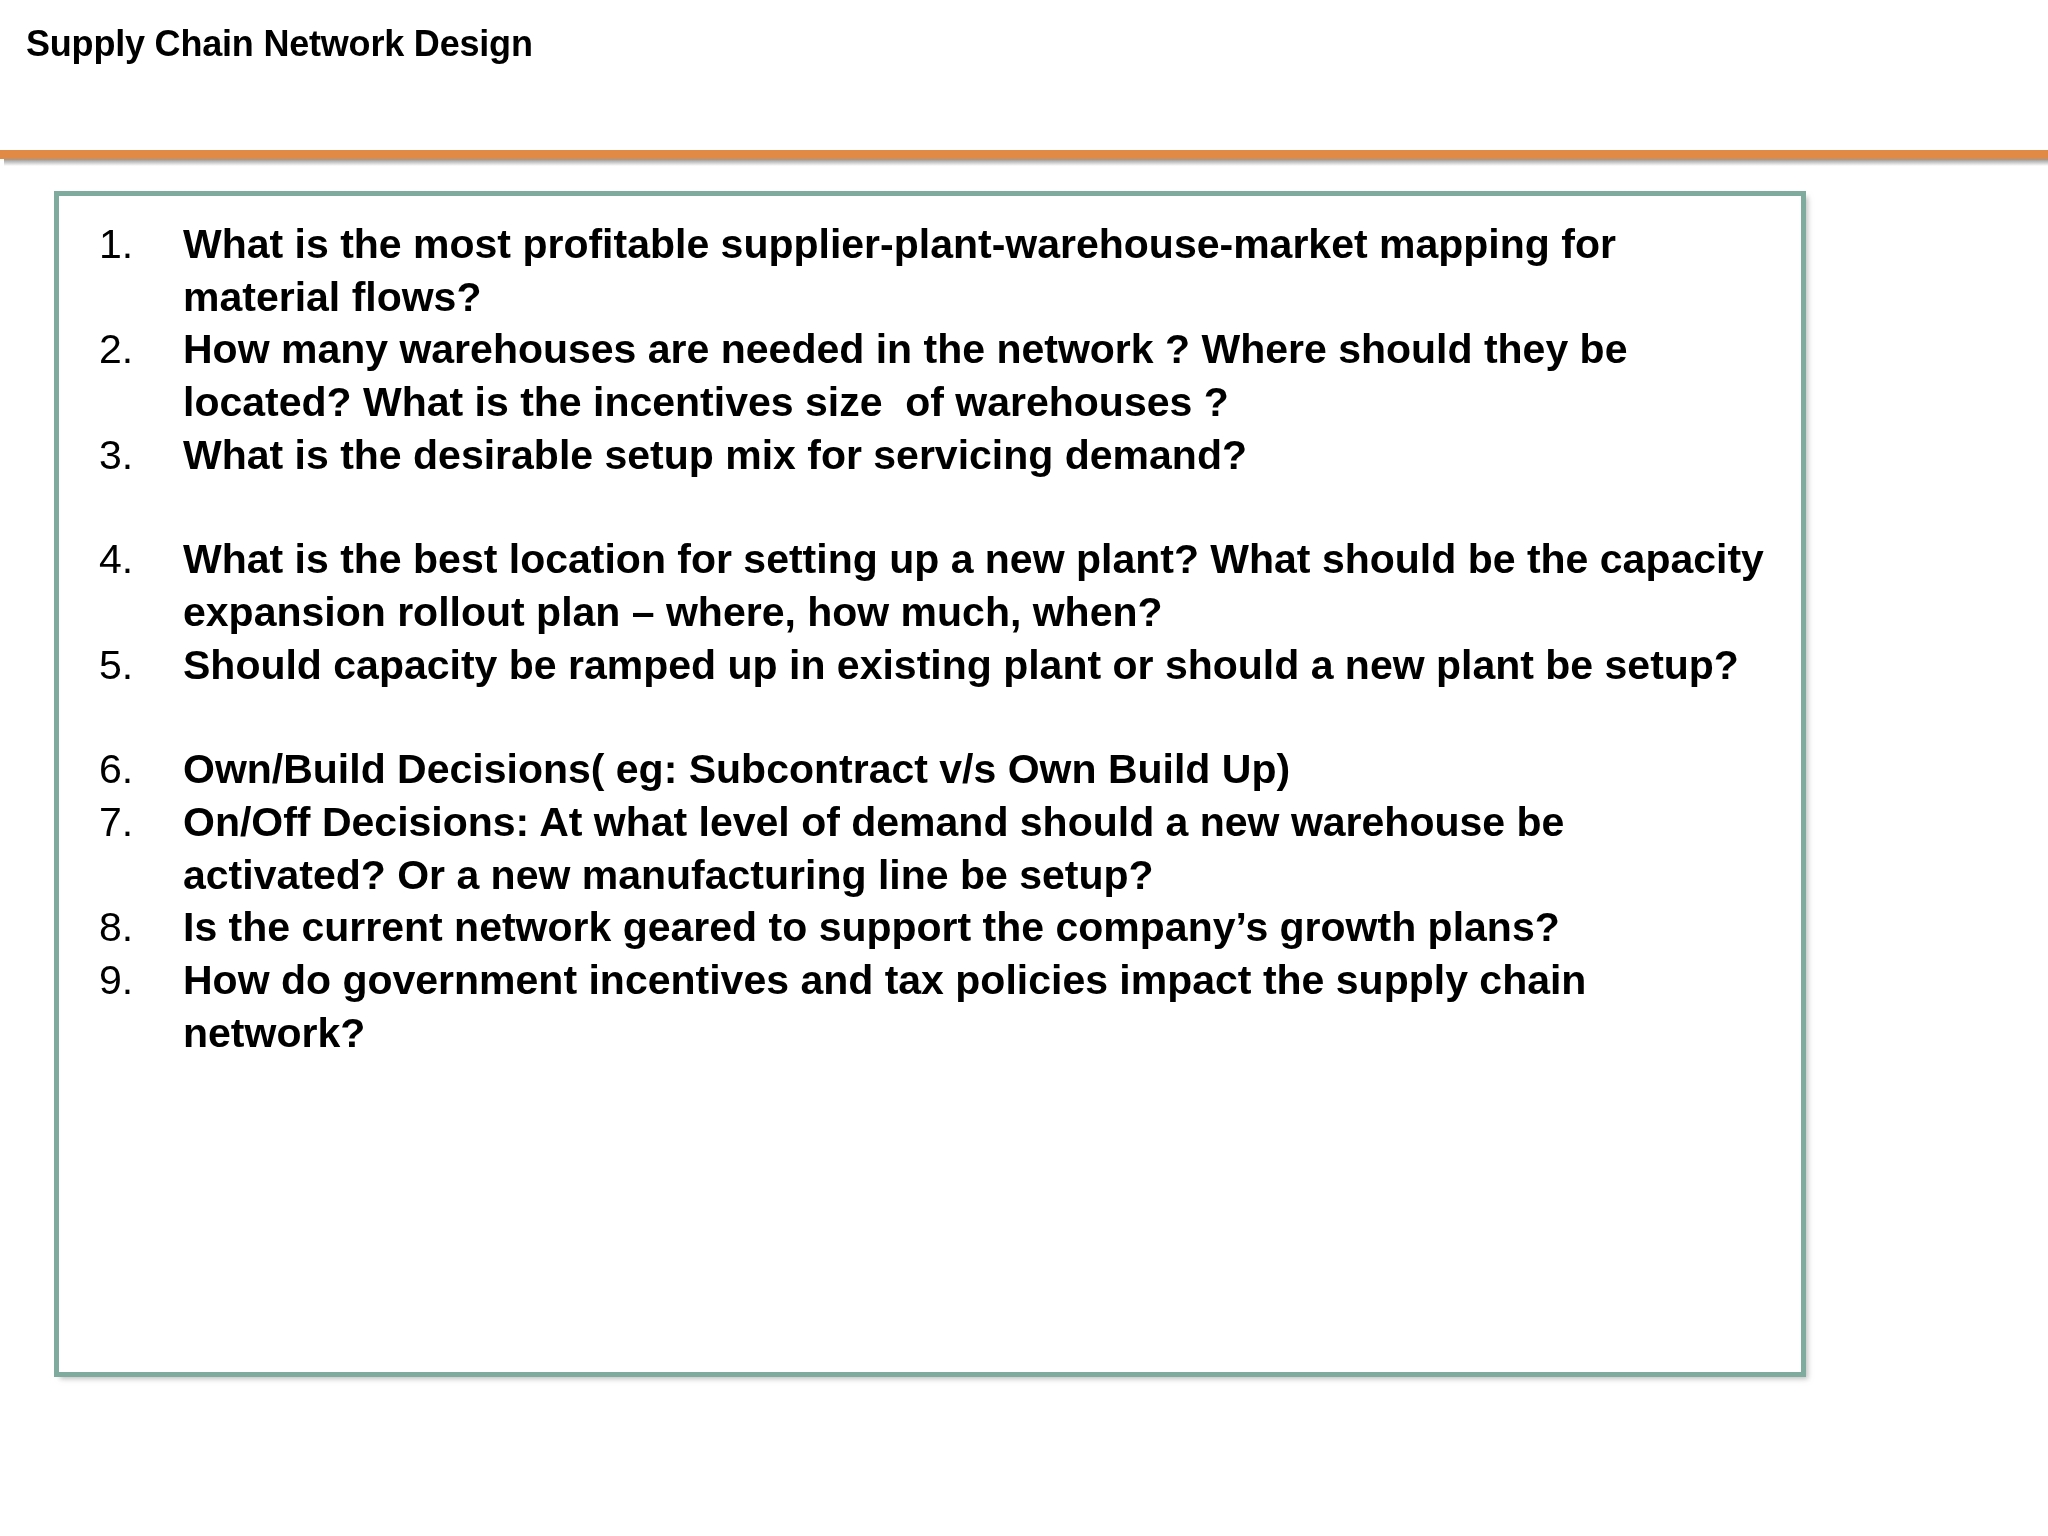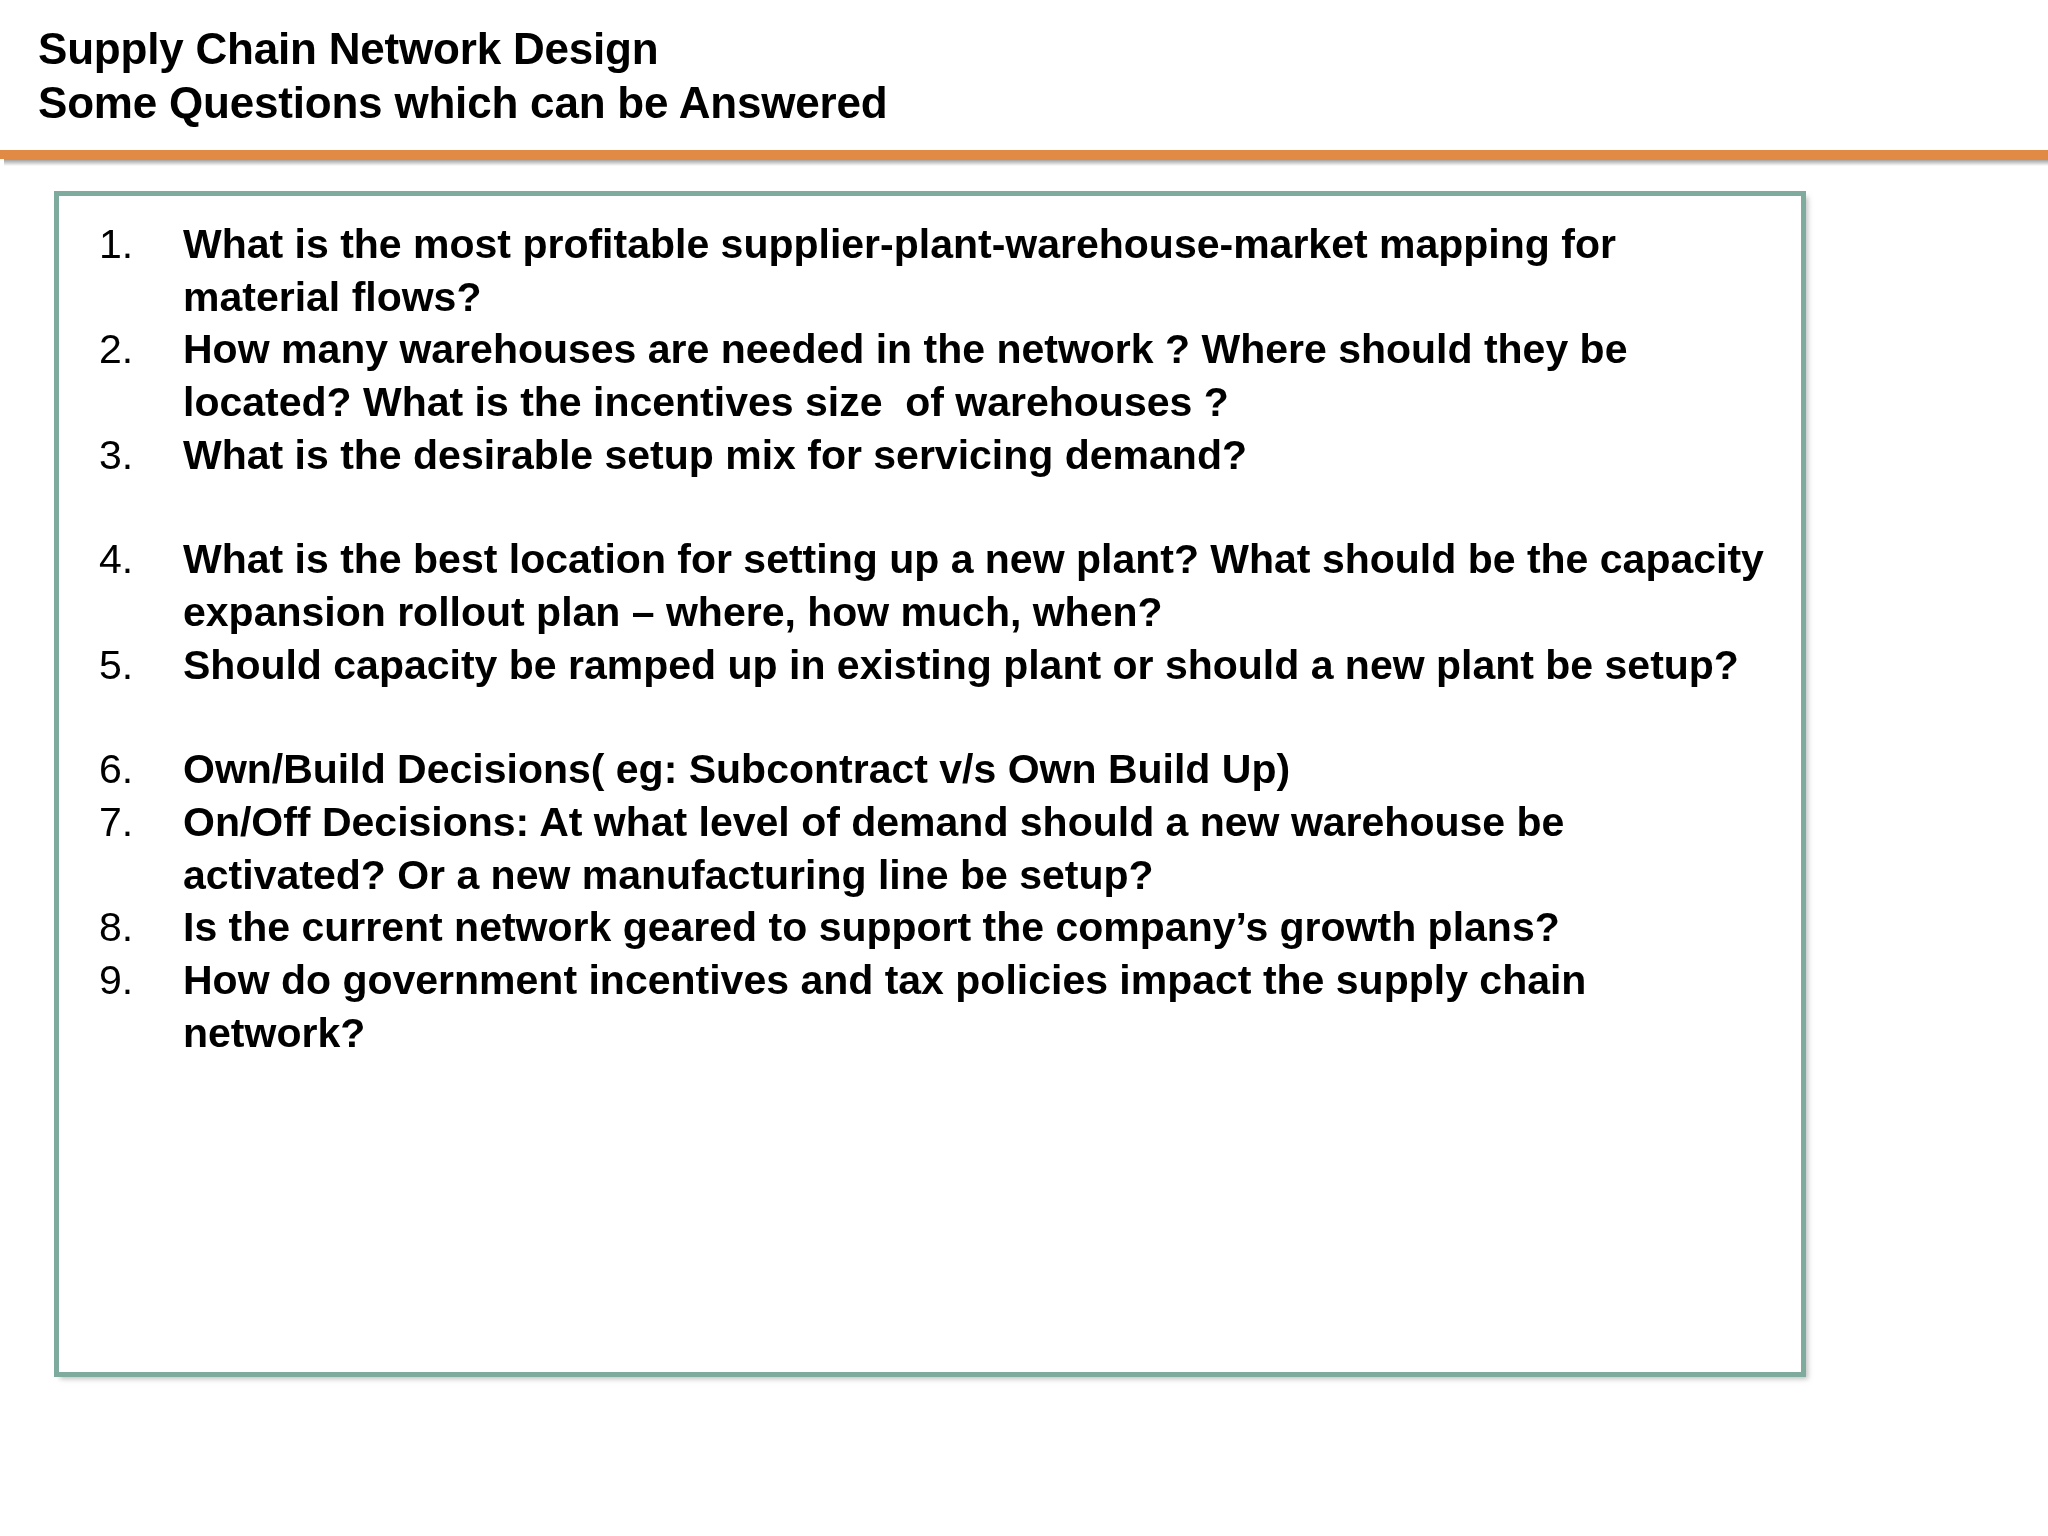--- a/index.html
+++ b/index.html
@@ -18,25 +18,25 @@
 
   
   #slide-title-block {
     position: absolute;
     left: 0;
     top: 0;
     width: 2048px;
     padding-top: 22px;
   }
   .title-line {
-    font-size: 44px;
+    font-size: 36px;
     font-weight: bold;
     line-height: 1.22;
     letter-spacing: -0.2px;
-    padding-left: 38px;
+    padding-left: 26px;
     white-space: nowrap;
   }
 
   
   #title-divider-wrap {
     position: absolute;
     left: 0;
     top: 150px;
     width: 2048px;
     height: 18px;
@@ -96,21 +96,20 @@
     flex: 1 1 auto;
     white-space: pre-wrap;
     font-weight: bold;
   }
 </style>
 </head>
 <body style="background: rgb(255, 255, 255); color: rgb(0, 0, 0);">
 
 <div id="slide-title-block">
   <div class="title-line">Supply Chain Network Design</div>
-  <div class="title-line">Some Questions which can be Answered</div>
 </div>
 
 <div id="title-divider-wrap">
   <div id="title-divider" style="background: rgb(224, 138, 69);"></div>
   <div id="title-divider-shadow"></div>
 </div>
 
 <div id="questions-box" style="border-color: rgb(127, 170, 158);">
   <ol id="questions-list">
       <li class="q-item">

